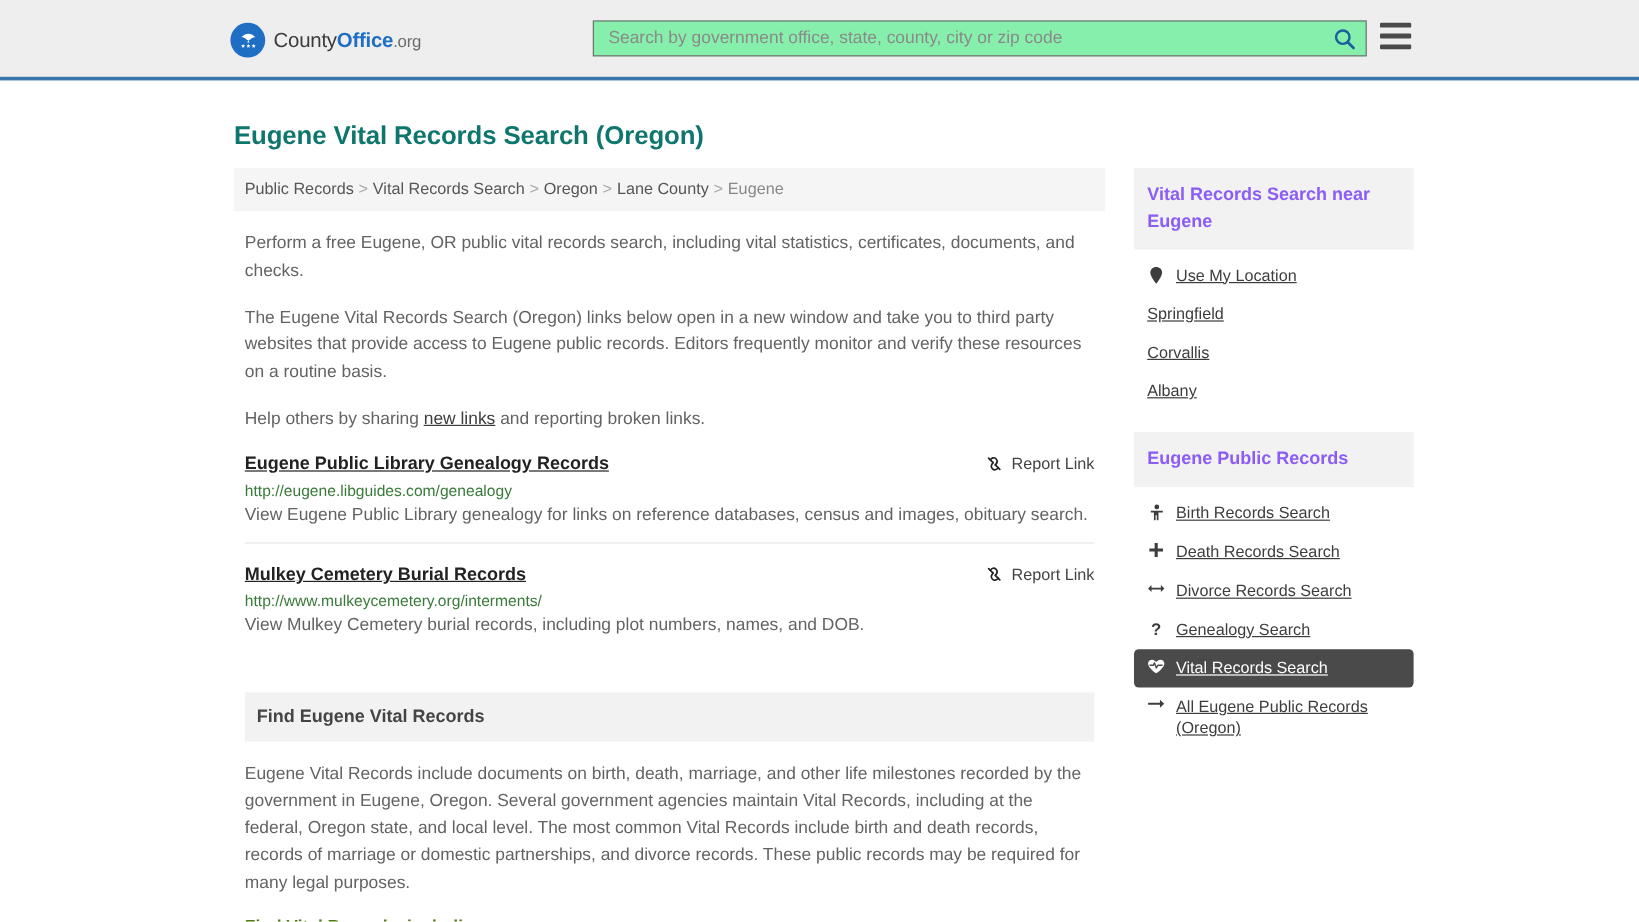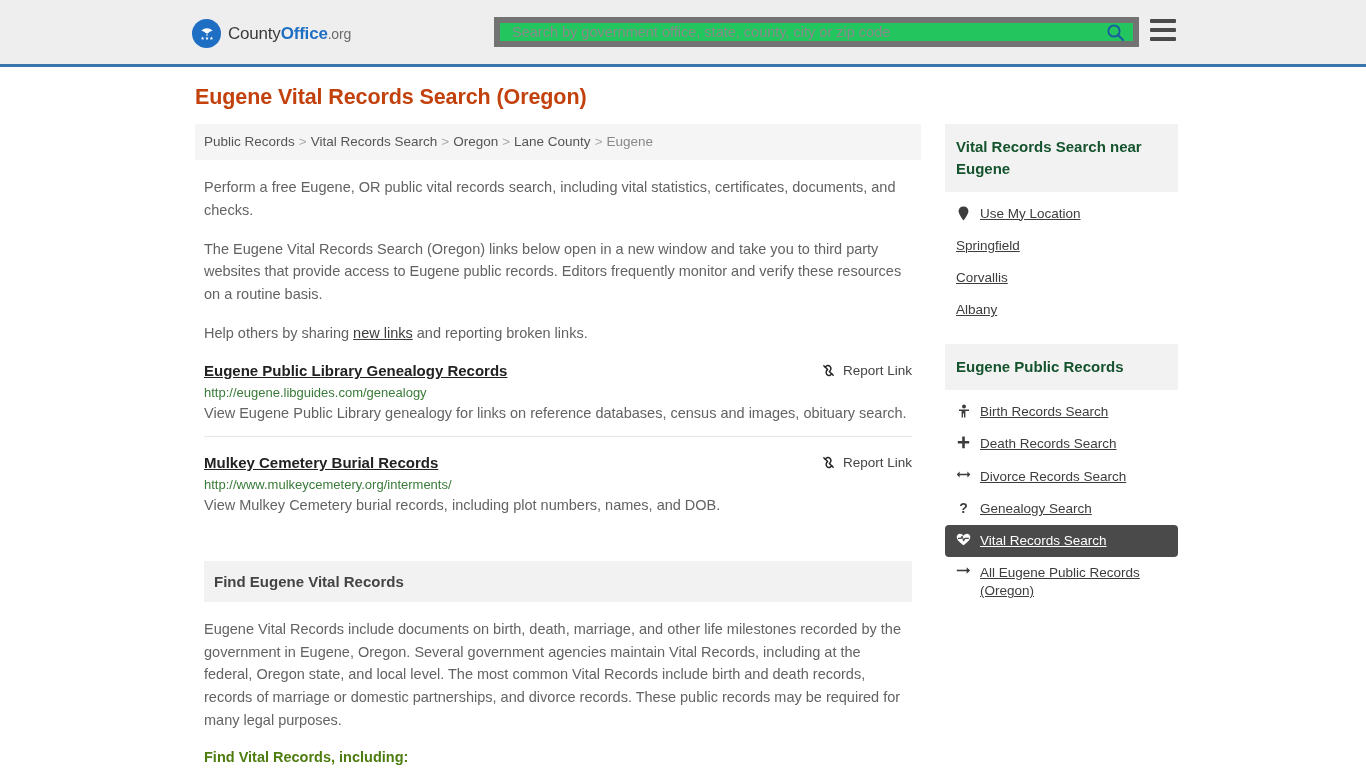--- a/index.html
+++ b/index.html
@@ -29,22 +29,22 @@
     display: flex; align-items: center; justify-content: center;
     flex-shrink: 0;
   }
   .logo-text { font-size: 17px; color: #3b3b3b; letter-spacing: -0.2px; white-space: nowrap; }
   .logo-text .b { color: #1e6fc4; font-weight: bold; }
   .logo-text .o { font-size: 14px; color: #6b6b6b; }
 
   .search-wrap {
     position: absolute; left: 494px; top: 17px;
     width: 645px; height: 30px;
-    background: #22c55e;
-    border: 6px solid #737373;
+    background: #86efac;
+    border: 1px solid #737373;
     display: flex; align-items: center;
   }
   .search-input {
     flex: 1; height: 100%;
     border: none; outline: none; background: transparent;
     font-family: "Liberation Sans", sans-serif;
     font-size: 14.5px; color: #555;
     padding: 0 12px;
   }
   .search-input::placeholder { color: #8a8a8a; }
@@ -58,22 +58,22 @@
     width: 26px; height: 22px; cursor: pointer;
     display: flex; flex-direction: column; justify-content: space-between;
   }
   .hamburger span { display: block; height: 4px; background: #4a4a4a; border-radius: 1px; }
 
   
   .page { position: relative; width: 1366px; }
   .container { width: 990px; margin: 0 auto; position: relative; padding-top: 18px; }
 
   h1.page-title {
-    font-size: 21.5px; font-weight: bold; color: #c2410c;
-    margin: 0 0 14px 7px; letter-spacing: -0.1px;
+    font-size: 21.5px; font-weight: bold; color: #0f766e;
+    margin: 16px 0 14px 7px; letter-spacing: -0.1px;
   }
 
   .cols { display: flex; gap: 24px; align-items: flex-start; padding-left: 7px; }
   .main-col { width: 726px; flex-shrink: 0; }
   .side-col { width: 233px; flex-shrink: 0; }
 
   
   .breadcrumb {
     background: #f5f5f5; padding: 10px 9px;
     font-size: 13.5px; color: #555; line-height: 1.2;
@@ -119,21 +119,21 @@
   .section-body { margin: 0 9px; }
   .section-body .body-p { margin-left: 0; margin-right: 0; }
   .sub-head {
     font-size: 14.5px; font-weight: bold; color: #4d7c0f; margin: 17px 0 0 0;
   }
 
   
   .panel { margin-bottom: 18px; }
   .panel-head {
     background: #f2f2f2; padding: 12px 11px;
-    font-size: 15px; font-weight: bold; color: #14532d; line-height: 1.45;
+    font-size: 15px; font-weight: bold; color: #8b5cf6; line-height: 1.45;
   }
   .panel-list { padding-top: 6px; }
   .panel-item {
     display: flex; align-items: flex-start; gap: 9px;
     padding: 7px 11px; border-radius: 4px;
     font-size: 13.5px; line-height: 1.35; cursor: pointer;
   }
   .panel-item .label { color: #3d3d3d; text-decoration: underline; }
   .panel-item.active { background: #4a4a4a; }
   .panel-item.active .label { color: #ffffff; }

